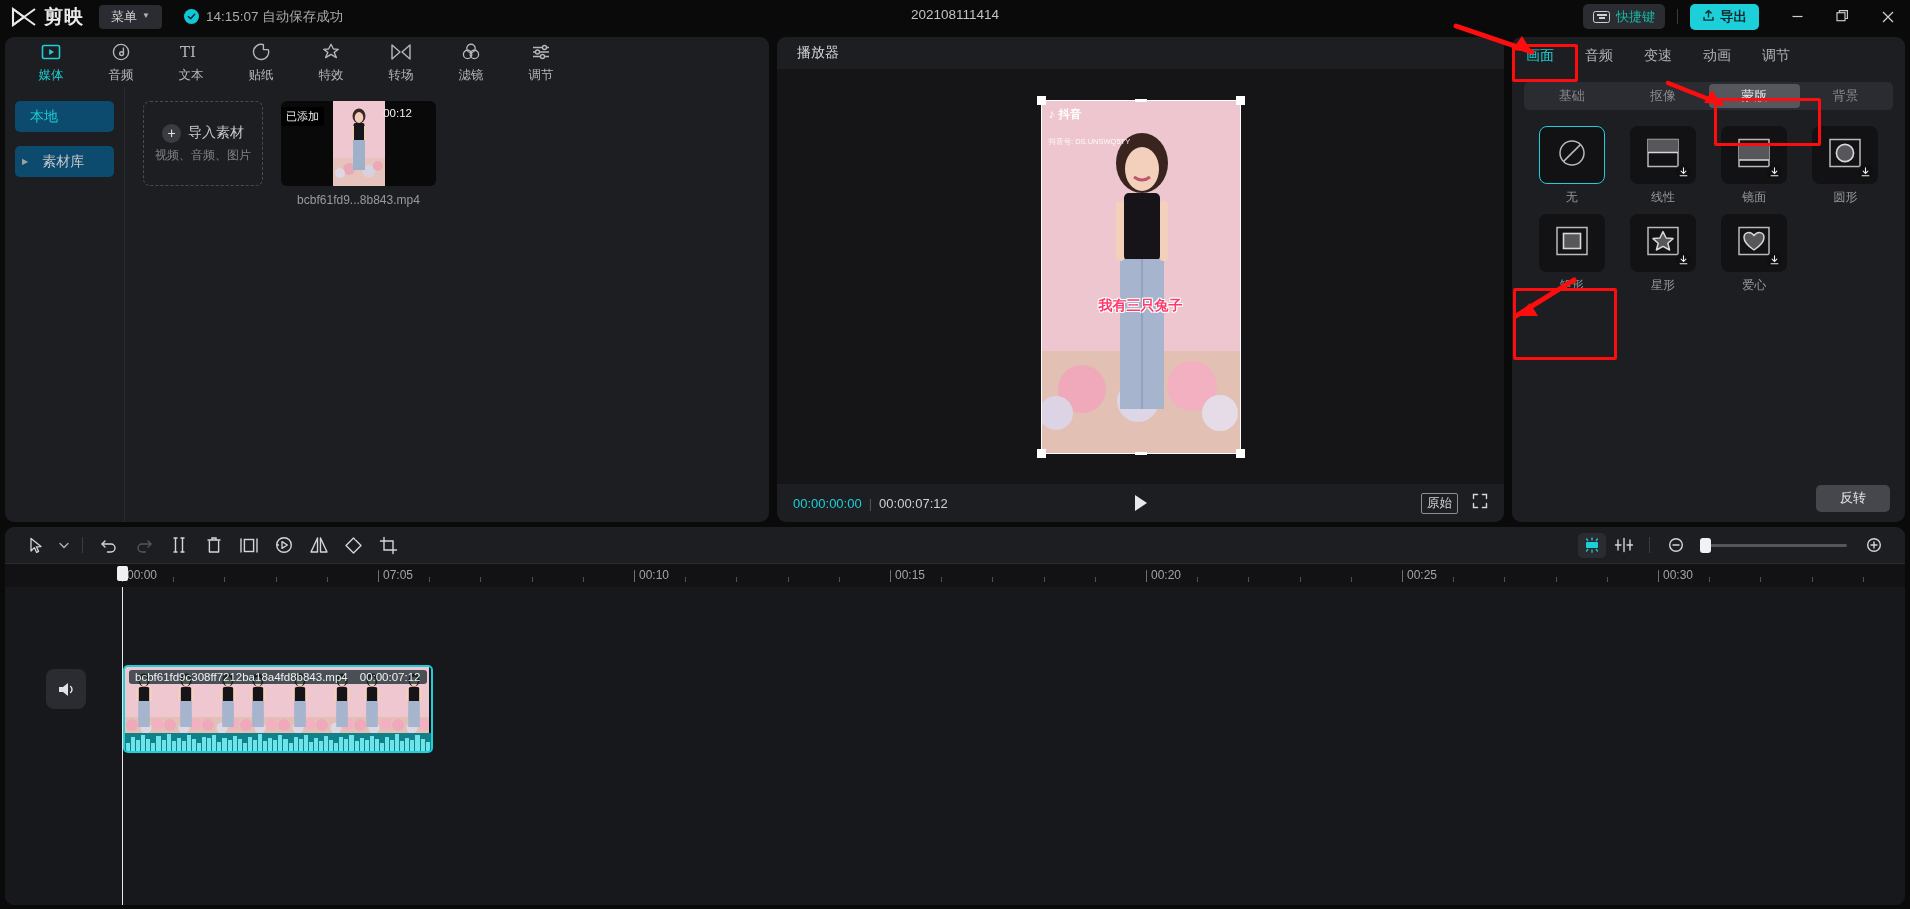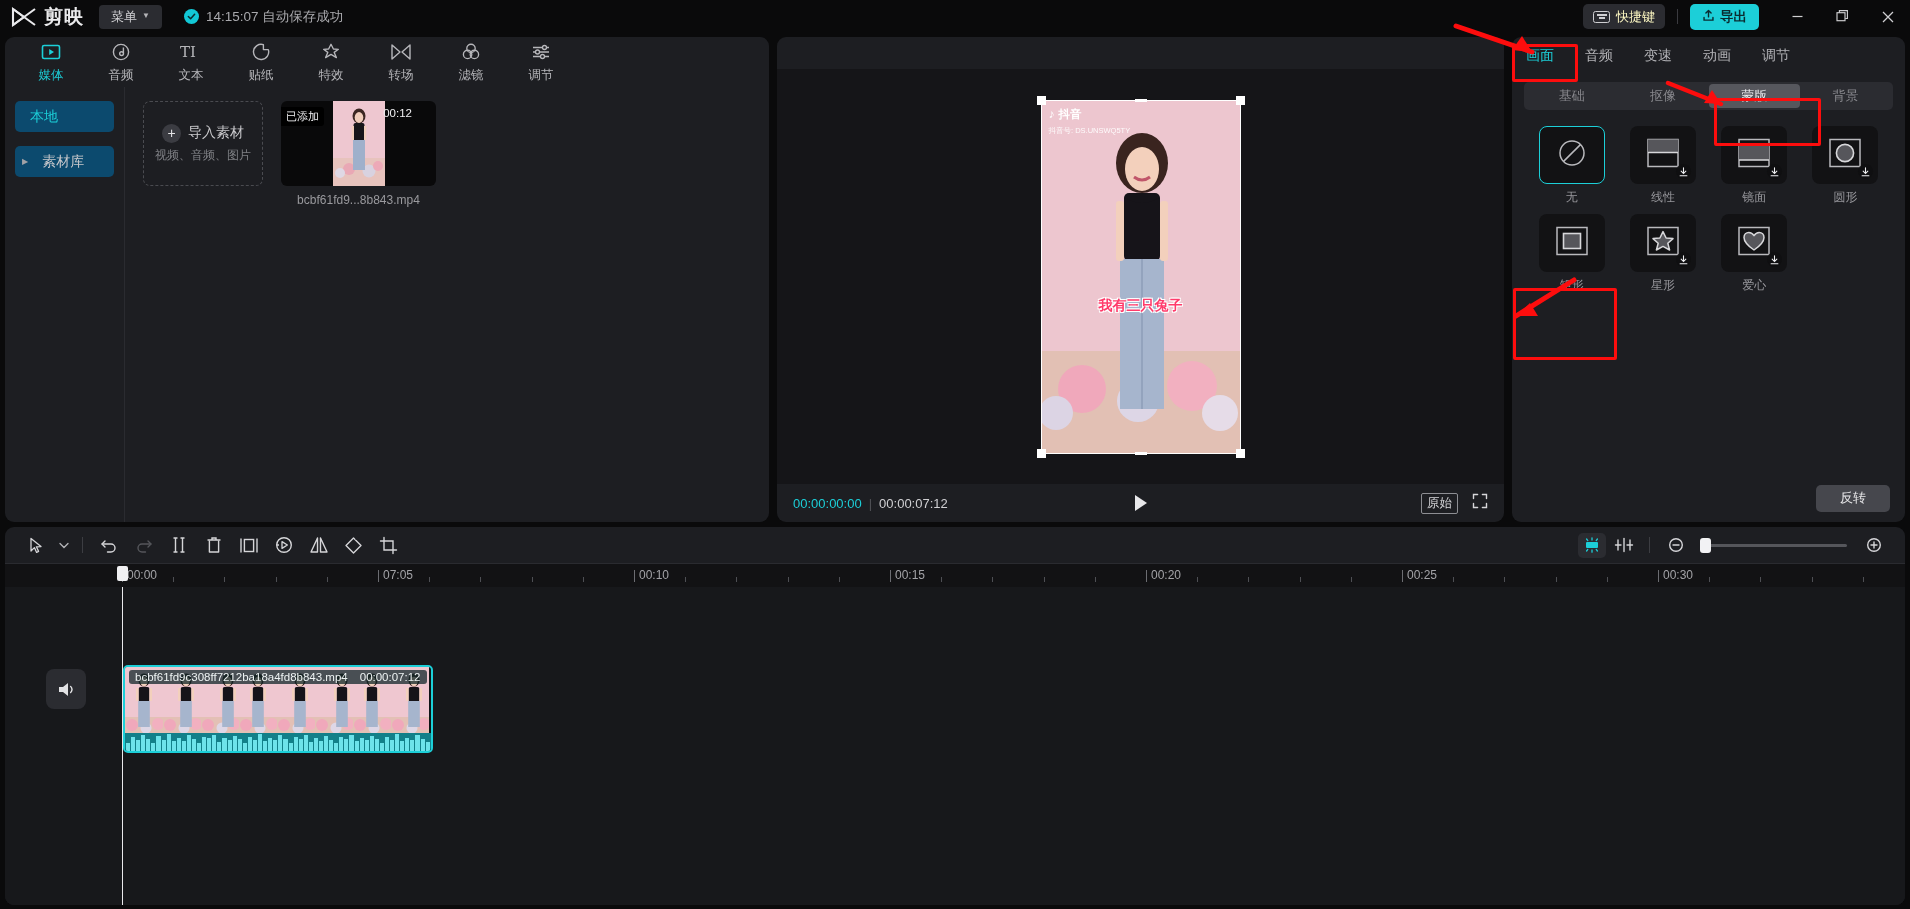--- a/index.html
+++ b/index.html
@@ -24,21 +24,21 @@
   .save-status{ margin-left:22px; display:flex; align-items:center; gap:7px;
     font-size:13.5px; color:#a9a9ad;}
   .check-ic{ width:15px; height:15px; border-radius:50%; background:#12c8d6;
      display:flex; align-items:center; justify-content:center;}
   .check-ic svg{display:block;}
   .proj-title{ position:absolute; left:0; right:0; top:7px; text-align:center;
     font-size:13.5px; color:#c3c3c6; pointer-events:none;}
   .tb-right{ margin-left:auto; display:flex; align-items:center; height:33px;}
   .shortcut-btn{ display:flex; align-items:center; gap:6px; height:25px;
     padding:0 10px; background:#2b2c31; border-radius:5px; font-size:13px;
-    color:#fef9c3; cursor:pointer;}
+    color:#14b8a6; cursor:pointer;}
   .kb-ic{ width:17px; height:12px; border:1.4px solid #cfcfd2; border-radius:2.5px;
     display:flex; flex-direction:column; justify-content:center; align-items:center; gap:1.5px;}
   .kb-ic i{ display:block; width:10px; height:1.4px; background:#cfcfd2;}
   .kb-ic i.s{ width:6px;}
   .tb-sep{ width:1px; height:15px; background:#3a3a3f; margin:0 12px;}
   .export-btn{ display:flex; align-items:center; gap:5px; height:26px; padding:0 12px;
     background:#1ccfd8; border-radius:5px; color:#0a2c30; font-size:13.5px;
     font-weight:600; cursor:pointer;}
   .win-btns{ display:flex; align-items:center; margin-left:16px;}
   .win-btn{ width:45px; height:33px; display:flex; align-items:center;
@@ -90,21 +90,21 @@
   .stage{ position:absolute; left:0; top:32px; width:727px; height:415px;
     background:#151518; display:flex; align-items:center; justify-content:center;}
   .video-frame{ position:relative; width:198px; height:352px; background:#000;
     outline:1.5px solid #ffffff;}
   .vid-bg{ position:absolute; inset:0; background:
       linear-gradient(180deg,#e9c3cd 0%,#eec4cd 30%,#e9c1c8 55%,#e4bfc0 70%,#dcbcb3 100%);}
   .tt-wm{ position:absolute; left:7px; top:6px; color:#fff; }
   .tt-row{ display:flex; align-items:center; gap:4px;}
   .tt-note{ font-size:12px; line-height:1;}
   .tt-name{ font-size:11.5px; font-weight:bold;}
-  .tt-id{ font-size:7.5px; opacity:.92; margin-top:4px;}
+  .tt-id{ font-size:7.5px; opacity:.92; margin-top:15px;}
   .sub-text{ position:absolute; left:0; right:0; top:196px; text-align:center;
     font-size:14px; font-weight:bold; color:#ff3b6b;
     text-shadow:0 0 1px #fff,1px 1px 0 #fff,-1px -1px 0 #fff,1px -1px 0 #fff,-1px 1px 0 #fff;}
   .handle{ position:absolute; width:9px; height:9px; background:#fff;}
   .hc{ position:absolute; width:12px; height:3px; background:#fff;}
   .player-ctrl{ position:absolute; left:0; bottom:0; width:727px; height:38px;
     display:flex; align-items:center; padding:0 16px;}
   .tc-cur{ font-size:13px; color:#1ccfd8; font-family:"Liberation Sans",sans-serif;}
   .tc-div{ color:#4f5055; margin:0 7px; font-size:13px;}
   .tc-tot{ font-size:13px; color:#d0d0d3;}
@@ -208,20 +208,21 @@
 
     <div class="save-status">
       <span class="check-ic">
         <svg width="9" height="9" viewBox="0 0 10 10">
             <path d="M1.5 5 L4 7.5 L8.5 2.5" stroke="#0a2c30" stroke-width="1.7" fill="none" stroke-linecap="round" stroke-linejoin="round"></path>
           </svg>
       </span>
       <span>14:15:07 自动保存成功</span>
     </div>
 
+    <div class="proj-title">202108111414</div>
 
     <div class="tb-right">
       <div class="shortcut-btn">
         <span class="kb-ic">
             <i></i>
             <i class="s"></i>
           </span>
         <span>快捷键</span>
       </div>
       <div class="tb-sep"></div>
@@ -383,20 +384,21 @@
               <span class="badge-dur">00:12</span>
             </div>
             <div class="media-name">bcbf61fd9...8b843.mp4</div>
           </div>
         </div>
       </div>
     </div>
   </div>
 
   <div class="player-panel">
+    <div class="player-head">播放器</div>
 
     <div class="stage">
       <div class="video-frame">
         <div class="vid-bg">
           <svg class="fig" viewBox="0 0 198 352" preserveAspectRatio="none">
             <rect width="198" height="352" fill="#edc6cf"></rect>
             <rect y="250" width="198" height="102" fill="#e2c0b4"></rect>
             <circle cx="40" cy="288" r="24" fill="#f0a8bb"></circle>
             <circle cx="96" cy="300" r="21" fill="#ddd6e6"></circle>
             <circle cx="150" cy="285" r="25" fill="#f2b0c0"></circle>

